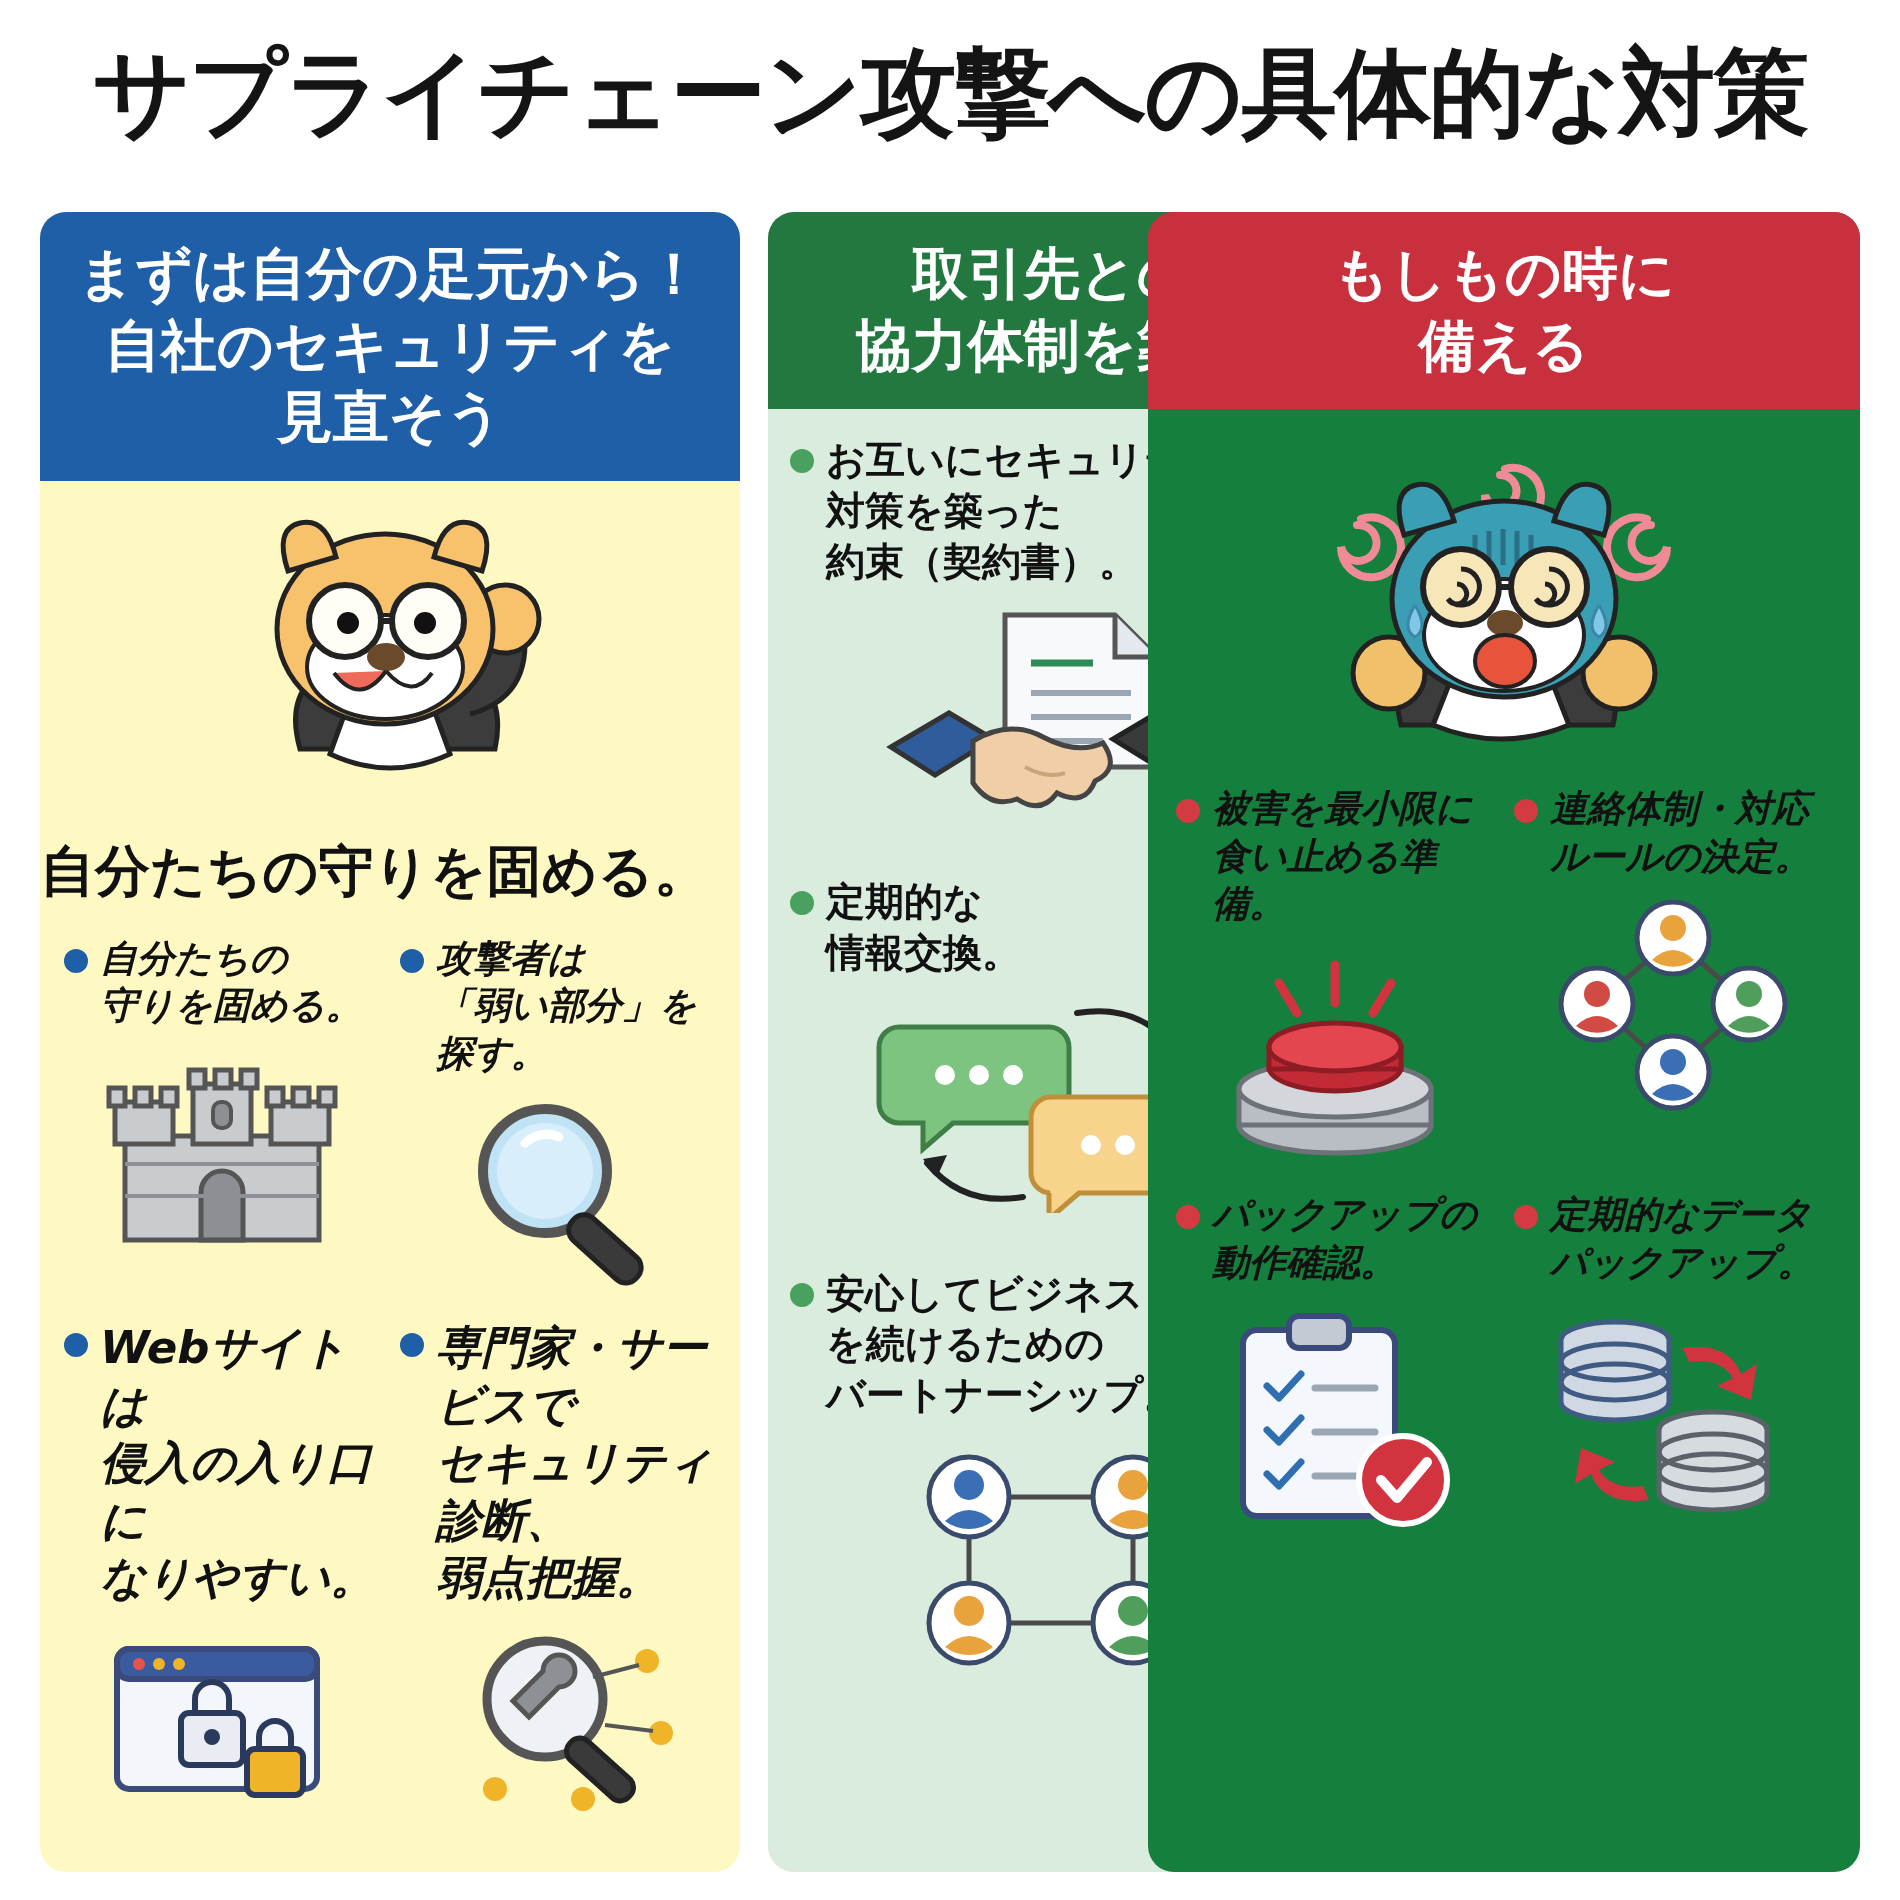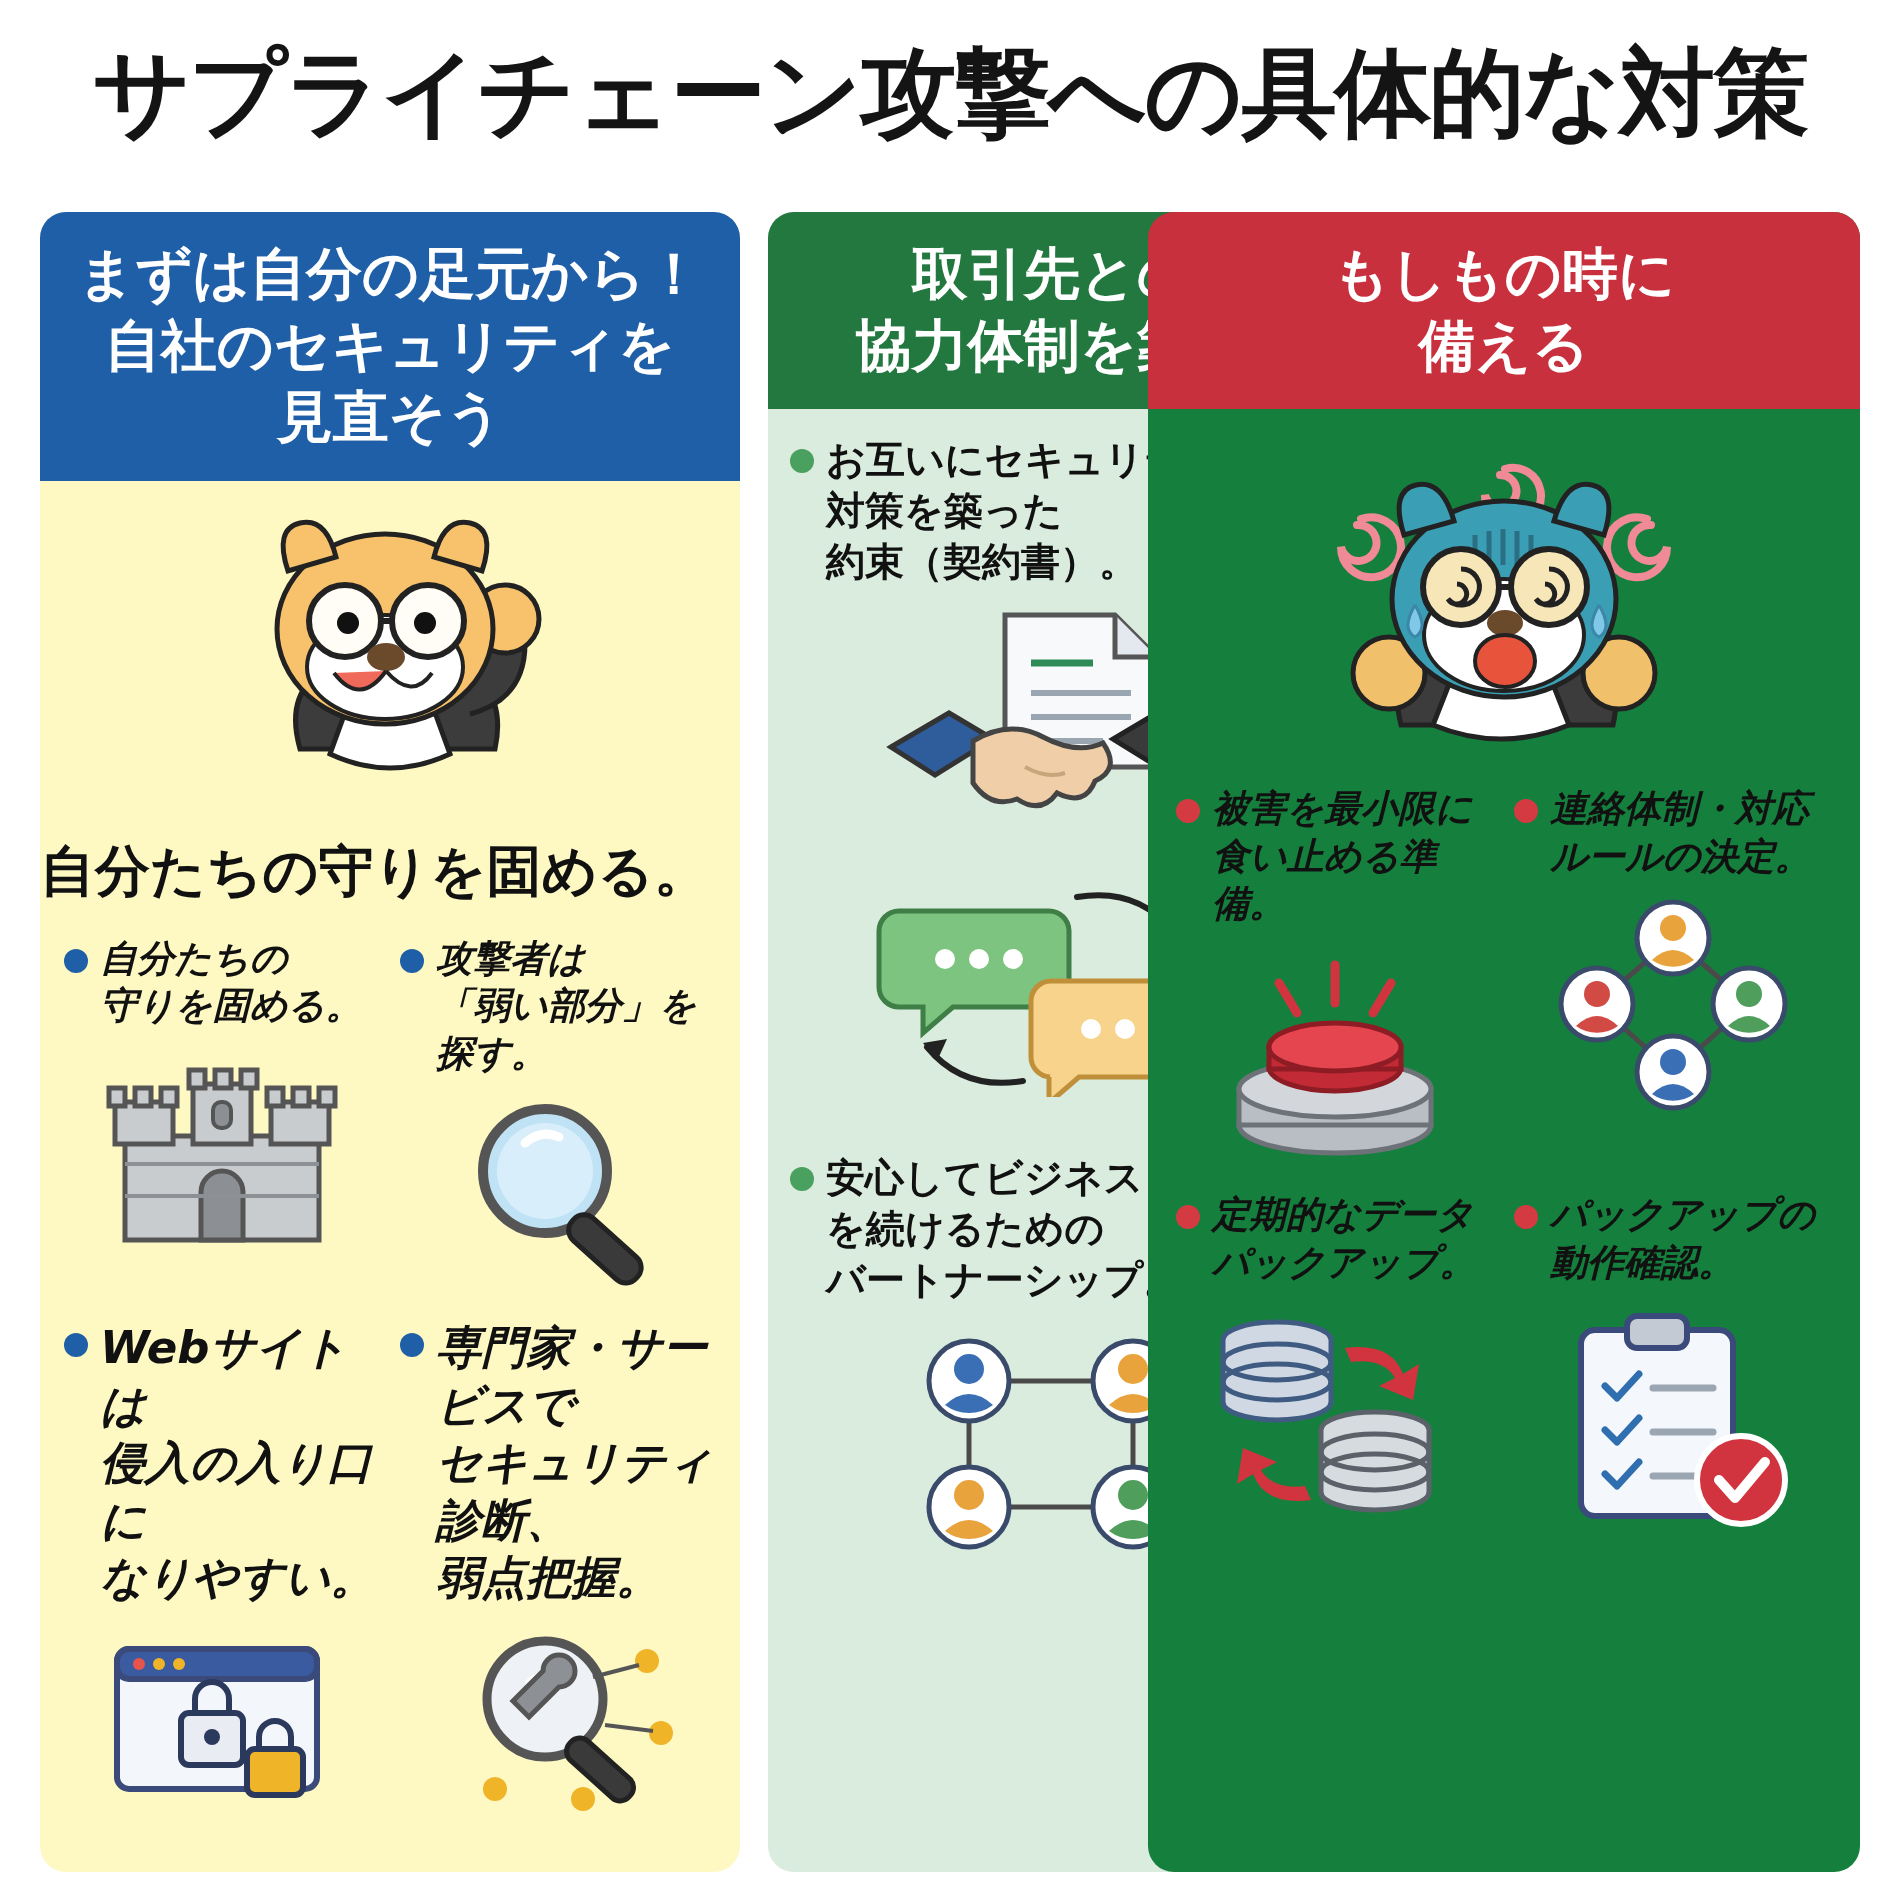--- a/index.html
+++ b/index.html
@@ -238,20 +238,27 @@
           <line x1="178" y1="140" x2="250" y2="140" stroke="#9aa6b2" stroke-width="6"></line>
           <path d="M38 146 l58 -34 l44 26 l-58 36 z" fill="#2f5d9c" stroke="#333" stroke-width="5"></path>
           <path d="M362 146 l-58 -34 l-44 26 l58 36 z" fill="#3a3a3a" stroke="#222" stroke-width="5"></path>
           <path d="M120 140 q36 -22 70 -4 q34 18 60 6 q18 26 -8 38 q-10 26 -38 12 q-16 22 -40 6 q-26 10 -44 -16 z" fill="#f0cfa8" stroke="#444" stroke-width="5"></path>
           <path d="M172 166 q22 12 40 6" stroke="#c9a57c" stroke-width="4" fill="none"></path>
         </svg>
       </div>
     </div>
 
     <div class="green-item" style="margin-top:46px;">
+      <div class="bullet-line">
+        <span class="dot dot-green"></span>
+        <span class="green-txt">
+          <span>定期的な</span><br>
+          <span>情報交換。</span>
+        </span>
+      </div>
       <div class="icon-wrap">
         <svg width="380" height="220" viewBox="0 0 380 220">
           <path d="M36 34 h150 a20 20 0 0 1 20 20 v56 a20 20 0 0 1 -20 20 h-96 l-30 26 v-26 h-24 a20 20 0 0 1 -20 -20 v-56 a20 20 0 0 1 20 -20 z" fill="#7cc47f" stroke="#3f7f47" stroke-width="5"></path>
           <circle cx="82" cy="82" r="10" fill="#fff"></circle>
             <circle cx="116" cy="82" r="10" fill="#fff"></circle>
             <circle cx="150" cy="82" r="10" fill="#fff"></circle>
           <path d="M188 104 h128 a20 20 0 0 1 20 20 v56 a20 20 0 0 1 -20 20 h-100 l-30 26 v-26 h1 a20 20 0 0 1 -19 -20 v-56 a20 20 0 0 1 20 -20 z" fill="#f7d38c" stroke="#c08f3a" stroke-width="5"></path>
           <circle cx="228" cy="152" r="10" fill="#fff"></circle>
             <circle cx="262" cy="152" r="10" fill="#fff"></circle>
             <circle cx="296" cy="152" r="10" fill="#fff"></circle>
@@ -415,20 +422,48 @@
               <path d="M119 204 q21 -20 42 0 a36 36 0 0 1 -42 0 z" fill="#3a6fb5"></path>
             </g>
           </svg>
         </div>
       </div>
 
       <div class="cell" style="width:50%;padding:26px 10px 0 10px;">
         <div class="bullet-line">
           <span class="dot dot-red"></span>
           <span class="btxt">
+            <span>パックアップの</span><br>
+            <span>動作確認。</span>
+          </span>
+        </div>
+        <div class="icon-wrap" style="margin-top:18px;">
+          <svg width="280" height="230" viewBox="0 0 280 230">
+            <rect x="48" y="26" width="152" height="186" rx="14" fill="#f4f7fb" stroke="#3a4a7a" stroke-width="6"></rect>
+            <rect x="94" y="12" width="60" height="32" rx="10" fill="#c3cad4" stroke="#3a4a7a" stroke-width="6"></rect>
+            <g stroke="#2f6fb0" stroke-width="7" fill="none" stroke-linecap="round" stroke-linejoin="round">
+              <path d="M72 82 l12 12 l22 -24"></path>
+              <path d="M72 126 l12 12 l22 -24"></path>
+              <path d="M72 170 l12 12 l22 -24"></path>
+            </g>
+            <g stroke="#9aa6b2" stroke-width="7" stroke-linecap="round">
+              <line x1="120" y1="84" x2="180" y2="84"></line>
+              <line x1="120" y1="128" x2="180" y2="128"></line>
+              <line x1="120" y1="172" x2="180" y2="172"></line>
+            </g>
+            <circle cx="208" cy="176" r="44" fill="#d1333f" stroke="#fff" stroke-width="6"></circle>
+            <path d="M186 176 l16 18 l30 -36" fill="none" stroke="#fff" stroke-width="10" stroke-linecap="round" stroke-linejoin="round"></path>
+          </svg>
+        </div>
+      </div>
+
+      <div class="cell" style="width:50%;padding:26px 10px 0 10px;">
+        <div class="bullet-line">
+          <span class="dot dot-red"></span>
+          <span class="btxt">
             <span>定期的なデータ</span><br>
             <span>パックアップ。</span>
           </span>
         </div>
         <div class="icon-wrap" style="margin-top:18px;">
           <svg width="280" height="230" viewBox="0 0 280 230">
             <g fill="#cfd8e3" stroke="#3f5b82" stroke-width="5">
               <ellipse cx="82" cy="36" rx="54" ry="18"></ellipse>
               <rect x="28" y="36" width="108" height="62" stroke="none"></rect>
               <path d="M28 36 v62 a54 18 0 0 0 108 0 v-62" fill="#cfd8e3"></path>
@@ -439,44 +474,16 @@
               <ellipse cx="180" cy="126" rx="54" ry="18"></ellipse>
               <path d="M126 126 v62 a54 18 0 0 0 108 0 v-62" fill="#d6dbe0"></path>
               <ellipse cx="180" cy="148" rx="54" ry="18" fill="none"></ellipse>
               <ellipse cx="180" cy="168" rx="54" ry="18" fill="none"></ellipse>
             </g>
             <path d="M150 44 q46 -6 58 26 l16 -10 l-6 36 l-34 -14 l16 -8 q-12 -20 -44 -16 z" fill="#d1333f"></path>
             <path d="M116 196 q-46 6 -58 -26 l-16 10 l6 -36 l34 14 l-16 8 q12 20 44 16 z" fill="#d1333f"></path>
           </svg>
         </div>
       </div>
-
-      <div class="cell" style="width:50%;padding:26px 10px 0 10px;">
-        <div class="bullet-line">
-          <span class="dot dot-red"></span>
-          <span class="btxt">
-            <span>パックアップの</span><br>
-            <span>動作確認。</span>
-          </span>
-        </div>
-        <div class="icon-wrap" style="margin-top:18px;">
-          <svg width="280" height="230" viewBox="0 0 280 230">
-            <rect x="48" y="26" width="152" height="186" rx="14" fill="#f4f7fb" stroke="#3a4a7a" stroke-width="6"></rect>
-            <rect x="94" y="12" width="60" height="32" rx="10" fill="#c3cad4" stroke="#3a4a7a" stroke-width="6"></rect>
-            <g stroke="#2f6fb0" stroke-width="7" fill="none" stroke-linecap="round" stroke-linejoin="round">
-              <path d="M72 82 l12 12 l22 -24"></path>
-              <path d="M72 126 l12 12 l22 -24"></path>
-              <path d="M72 170 l12 12 l22 -24"></path>
-            </g>
-            <g stroke="#9aa6b2" stroke-width="7" stroke-linecap="round">
-              <line x1="120" y1="84" x2="180" y2="84"></line>
-              <line x1="120" y1="128" x2="180" y2="128"></line>
-              <line x1="120" y1="172" x2="180" y2="172"></line>
-            </g>
-            <circle cx="208" cy="176" r="44" fill="#d1333f" stroke="#fff" stroke-width="6"></circle>
-            <path d="M186 176 l16 18 l30 -36" fill="none" stroke="#fff" stroke-width="10" stroke-linecap="round" stroke-linejoin="round"></path>
-          </svg>
-        </div>
-      </div>
     </div>
   </div>
 
 </div>
 
 </body></html>

